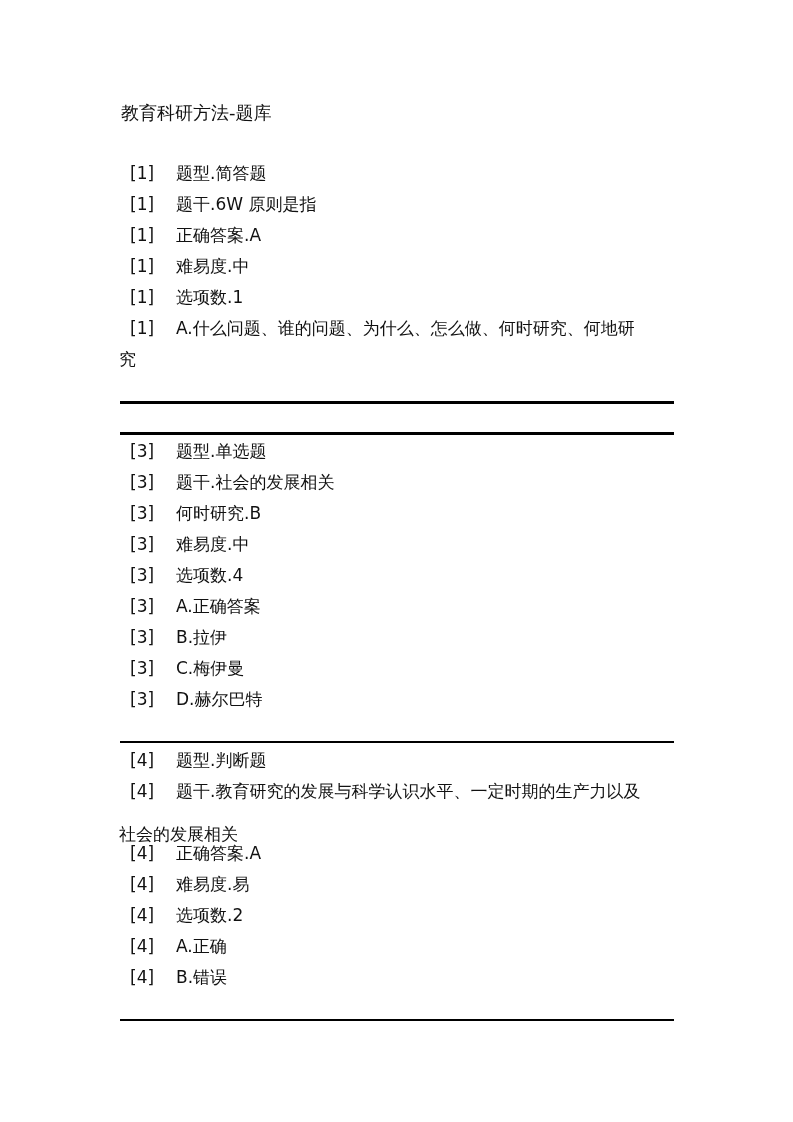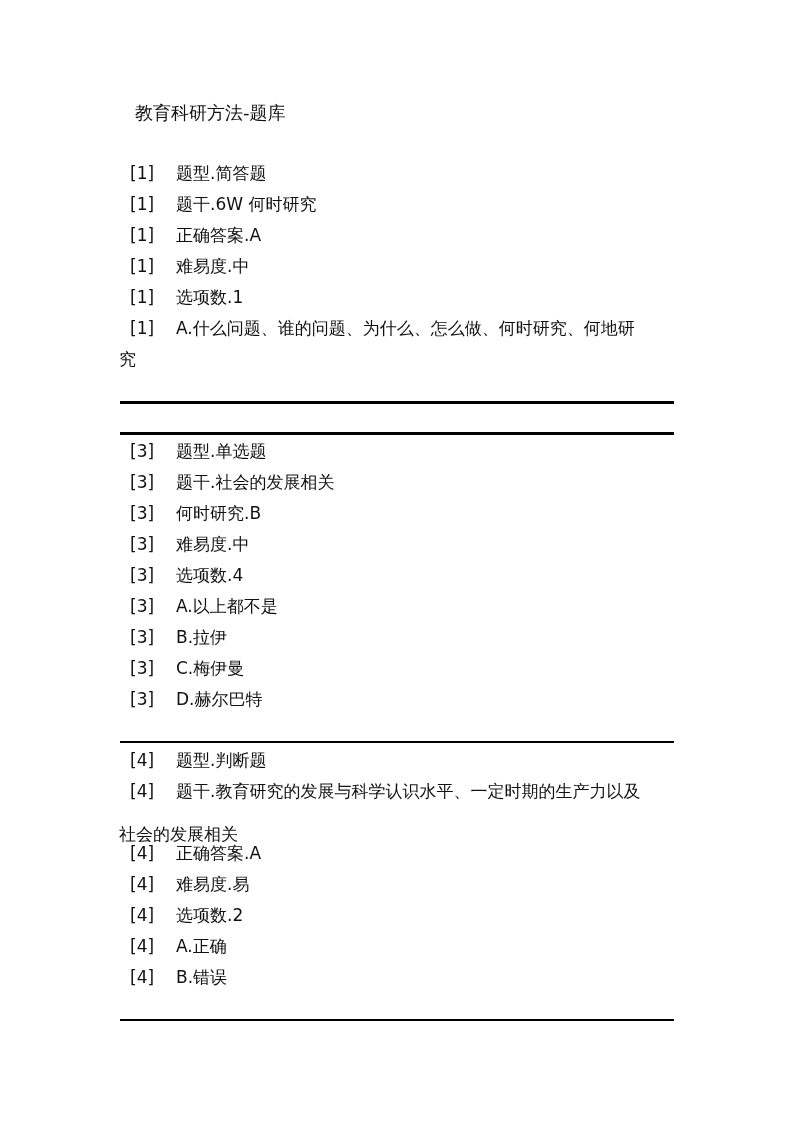--- a/index.html
+++ b/index.html
@@ -1,37 +1,37 @@
 <!DOCTYPE html>
 <html><head>
 <meta charset="utf-8">
 <style>
   html, body { margin: 0; padding: 0; background: #ffffff; }
   body { width: 793px; height: 1122px; position: relative; overflow: hidden;
          font-family: "DejaVu Sans", "Liberation Sans", sans-serif; color: #111; }
-  .title { position: absolute; left: 135px; top: 101px; font-size: 18px; line-height: 24px; }
+  .title { position: absolute; left: 121px; top: 101px; font-size: 18px; line-height: 24px; }
   .line { position: absolute; font-size: 17px; line-height: 24px; white-space: nowrap; }
   .tag { position: absolute; left: 130px; }
   .txt { position: absolute; left: 176px; }
   .wrap { position: absolute; left: 119px; font-size: 17px; line-height: 24px; }
   .rule { position: absolute; left: 120px; width: 554px; background: #000; }
 </style>
 </head>
 <body>
 
 <div class="title">教育科研方法-题库</div>
 
 <div>
   <div class="line" style="top:161px">
       <span class="tag">[1]</span>
       <span class="txt">题型.简答题</span>
     </div>
   <div class="line" style="top:192px">
       <span class="tag">[1]</span>
-      <span class="txt">题干.6W 何时研究</span>
+      <span class="txt">题干.6W 原则是指</span>
     </div>
   <div class="line" style="top:223px">
       <span class="tag">[1]</span>
       <span class="txt">正确答案.A</span>
     </div>
   <div class="line" style="top:254px">
       <span class="tag">[1]</span>
       <span class="txt">难易度.中</span>
     </div>
   <div class="line" style="top:285px">
@@ -64,21 +64,21 @@
   <div class="line" style="top:532px">
       <span class="tag">[3]</span>
       <span class="txt">难易度.中</span>
     </div>
   <div class="line" style="top:563px">
       <span class="tag">[3]</span>
       <span class="txt">选项数.4</span>
     </div>
   <div class="line" style="top:594px">
       <span class="tag">[3]</span>
-      <span class="txt">A.以上都不是</span>
+      <span class="txt">A.正确答案</span>
     </div>
   <div class="line" style="top:625px">
       <span class="tag">[3]</span>
       <span class="txt">B.拉伊</span>
     </div>
   <div class="line" style="top:656px">
       <span class="tag">[3]</span>
       <span class="txt">C.梅伊曼</span>
     </div>
   <div class="line" style="top:687px">

